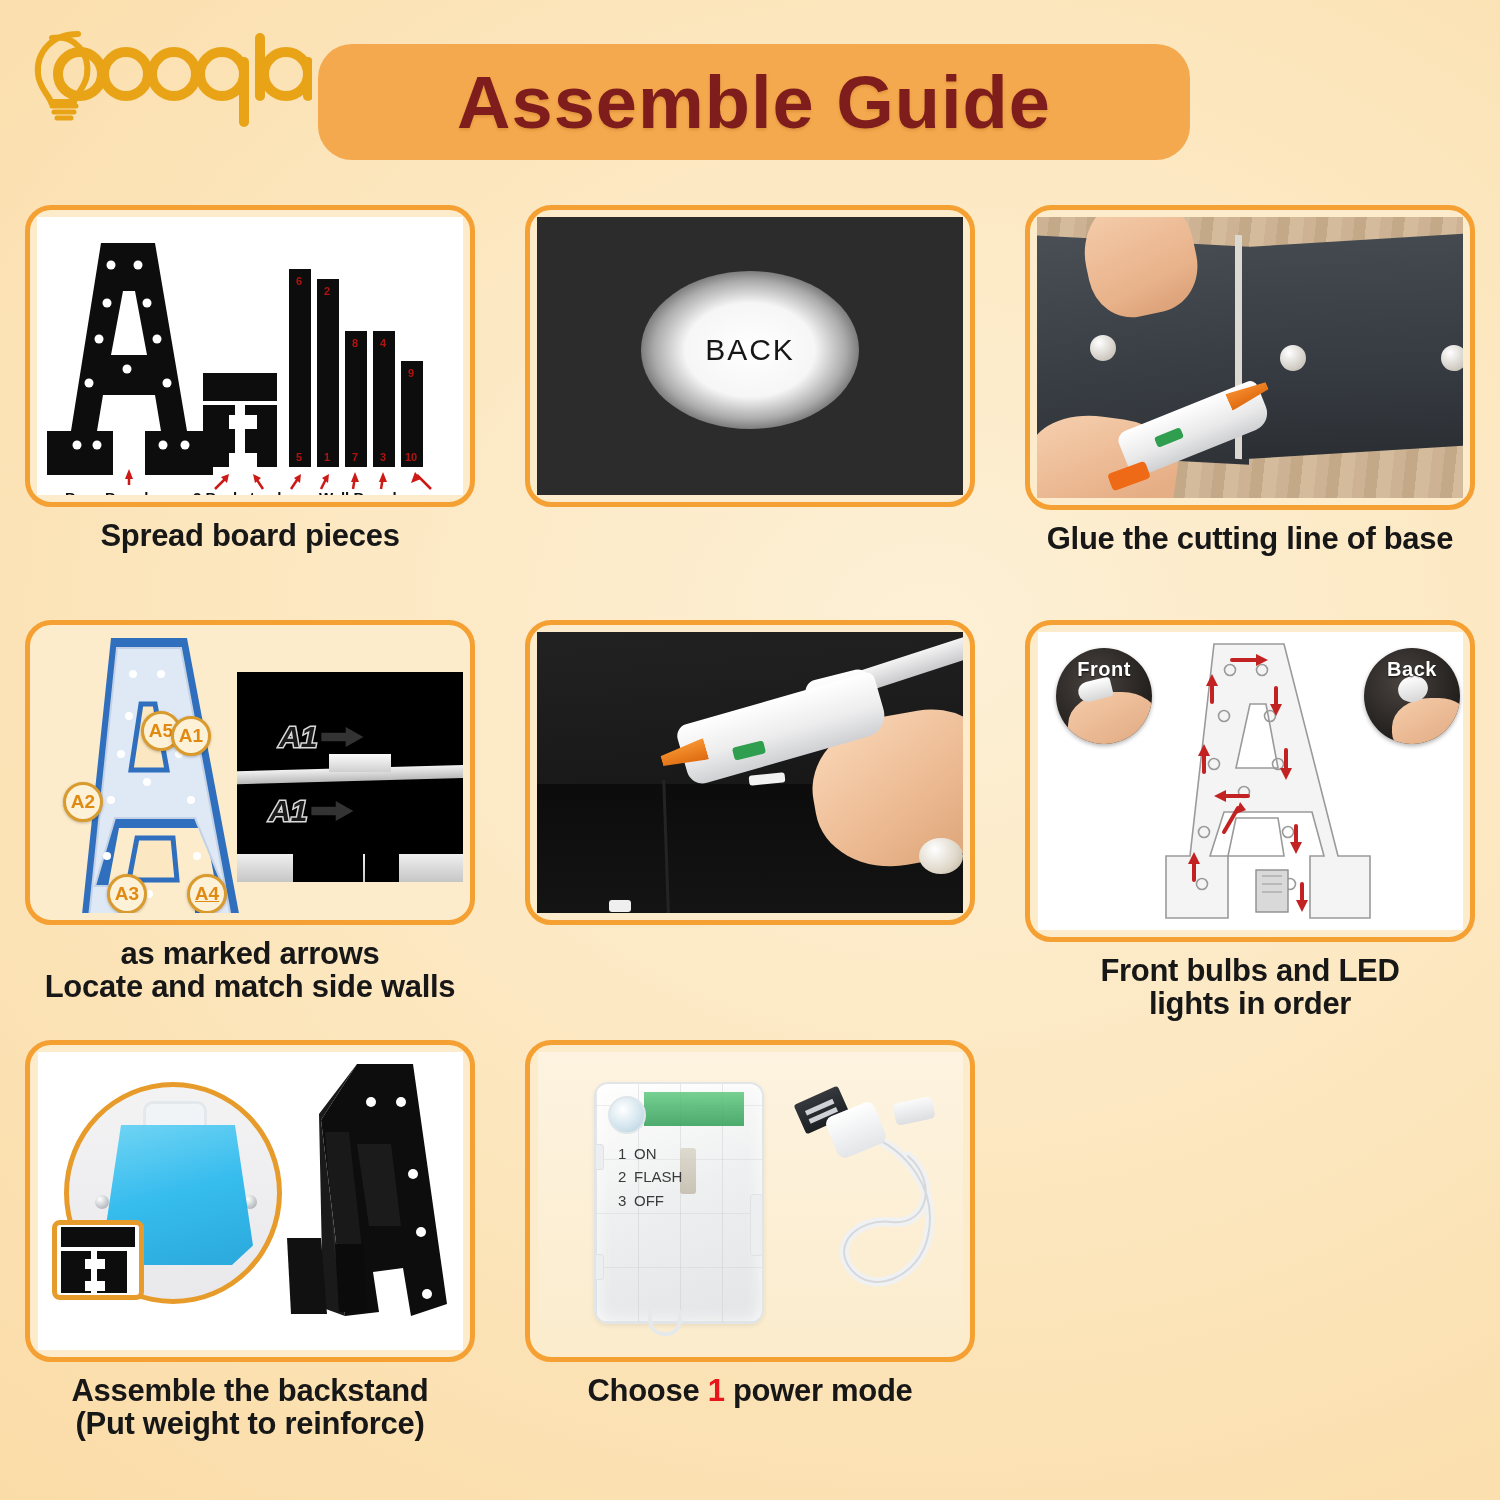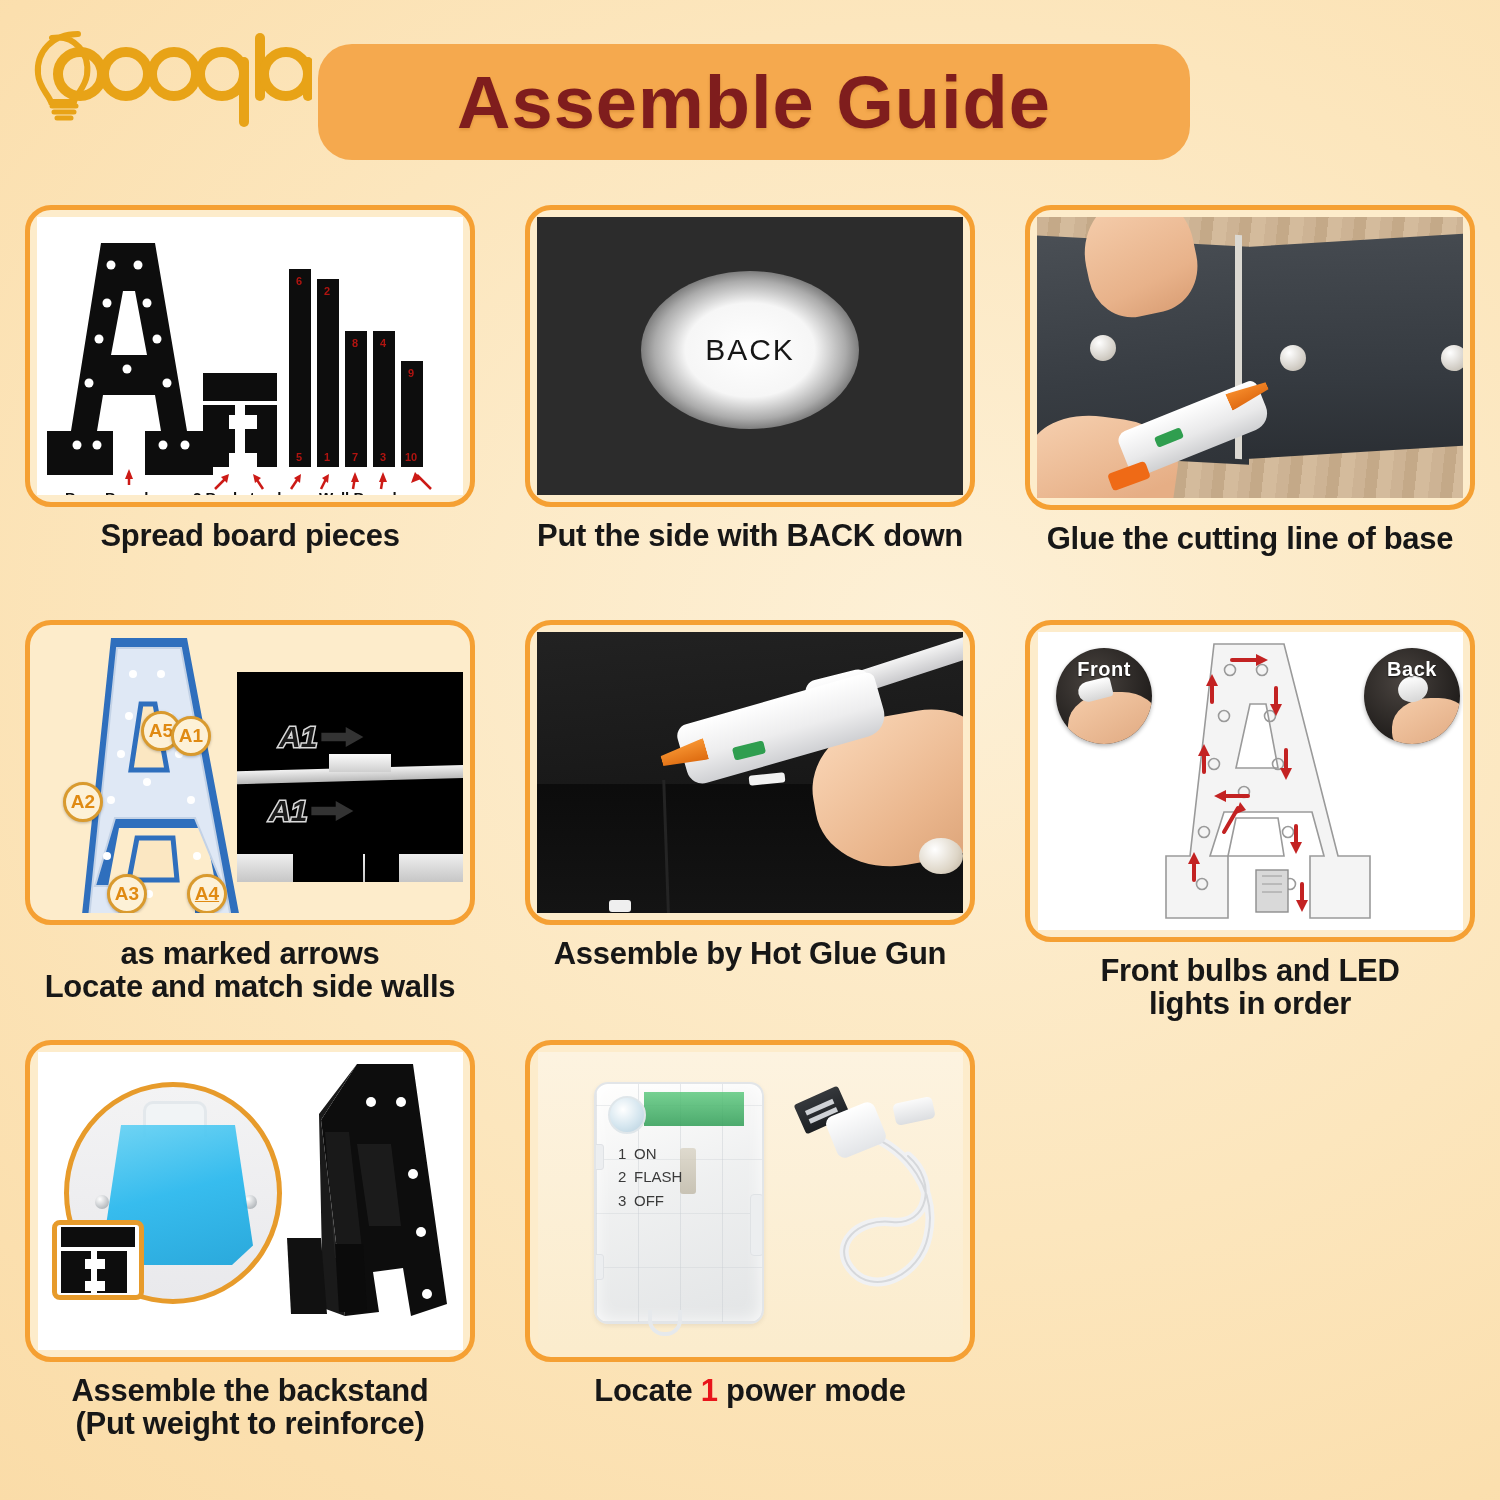--- a/index.html
+++ b/index.html
@@ -480,21 +480,20 @@
   <div class="cell r1">
     <div class="panel">
       <div class="panel-inner">
         <div class="p3-stage">
           <div class="p3-glow">
             <span>BACK</span>
           </div>
         </div>
       </div>
     </div>
-    <div class="caption">Put the side with BACK down</div>
   </div>
 
   <div class="cell r2">
     <div class="panel">
       <div class="panel-inner">
         <div class="p4">
           <div class="wood"></div>
           <div class="boardL"></div>
           <div class="boardR"></div>
           <div class="seam"></div>
@@ -589,21 +588,20 @@
           <div class="gun-org"></div>
           <div class="gun"></div>
           <div class="gun-grn"></div>
           <div class="gun-tip"></div>
           <div class="stick"></div>
           <div class="coin"></div>
           <div class="smallwhite"></div>
         </div>
       </div>
     </div>
-    <div class="caption">Assemble by Hot Glue Gun</div>
   </div>
 
   <div class="cell r3">
     <div class="panel">
       <div class="panel-inner">
         <div class="p7">
           <svg width="436" height="306" viewBox="0 0 436 306" style="position:absolute;inset:0;">
 
             <path d="M176 12 L246 12 L300 224 L332 224 L332 286 L272 286 L272 224 L286 224 L274 180 L186 180 L172 224 L190 224 L190 286 L128 286 L128 224 L152 224 Z" fill="#f4f4f4" stroke="#9a9a9a" stroke-width="1.6"></path>
             <path d="M198 136 L240 136 L228 72 L212 72 Z" fill="#ffffff" stroke="#9a9a9a" stroke-width="1.6"></path>
@@ -759,17 +757,17 @@
                 <i class="b"></i>
               </div>
             <div class="usbshell"></div>
             <div class="usbmicro"></div>
           </div>
 
         </div>
       </div>
     </div>
     <div class="caption">
-      <span>Locate </span><span class="hl">1</span><span> power mode</span>
+      <span>Choose </span><span class="hl">1</span><span> power mode</span>
     </div>
   </div>
 
 </div>
 
 </body></html>

